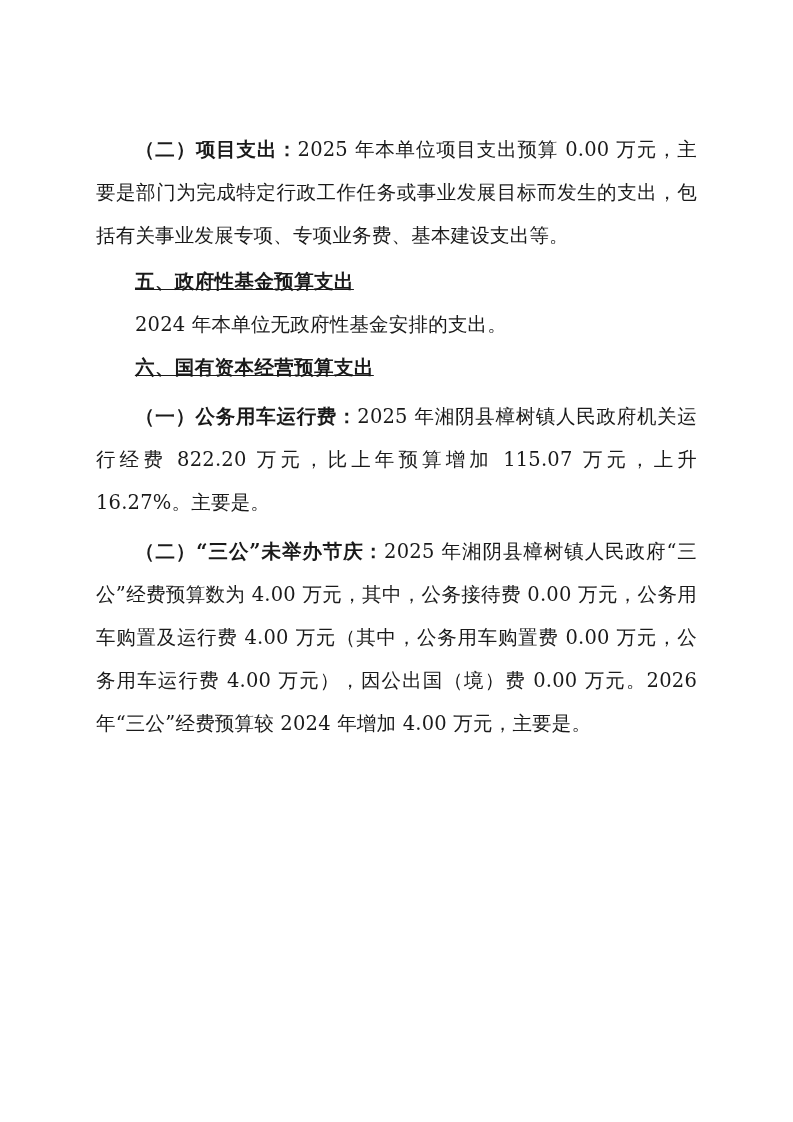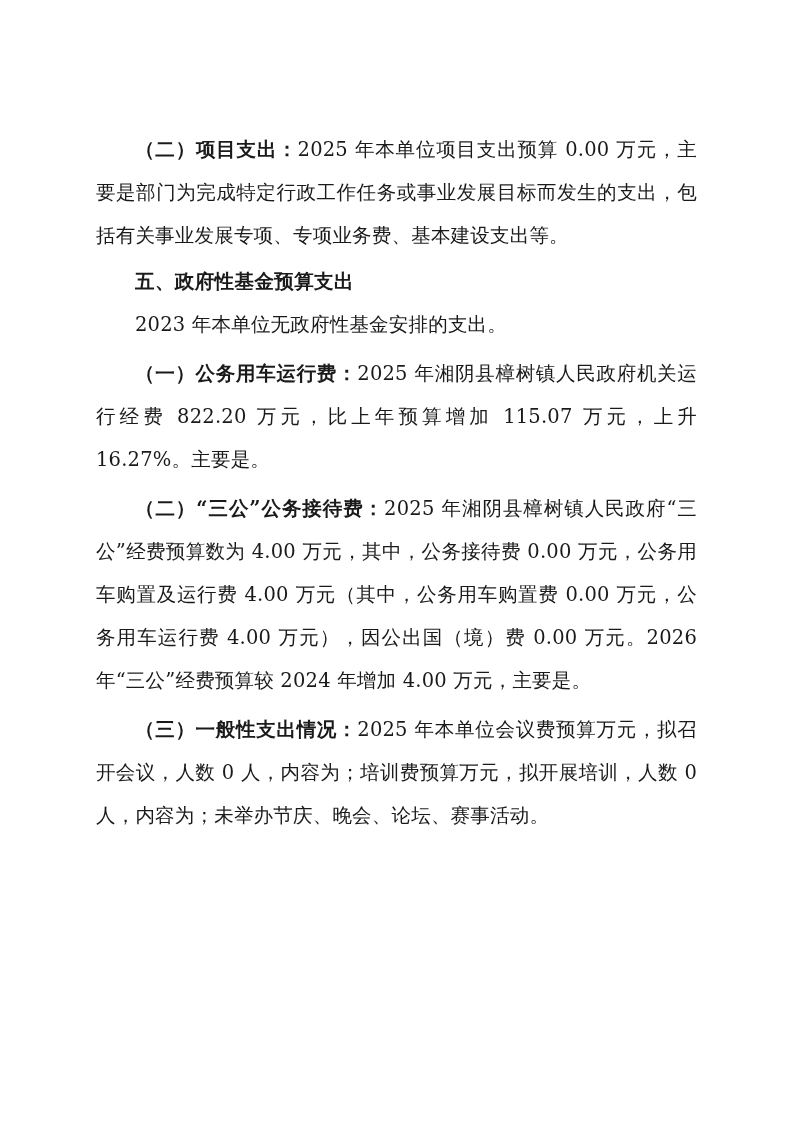--- a/index.html
+++ b/index.html
@@ -32,20 +32,21 @@
     text-justify: inter-ideograph;
   }
   .para {
     text-indent: 2em;
     letter-spacing: 0.2px;
   }
   .heading {
     text-indent: 2em;
     font-weight: bold;
     letter-spacing: 0.4px;
+    text-decoration: underline;
   }
   .lead {
     font-weight: bold;
   }
   .sub {
     text-indent: 2em;
     letter-spacing: 0.2px;
   }
   .spacer-sm { height: 3px; }
   .spacer-md { height: 6px; }
@@ -55,31 +56,31 @@
 
 <div class="page">
   <div class="doc-body">
 
     <p class="para"><span class="lead">（二）项目支出：</span><span>2025 年本单位项目支出预算 0.00 万元，主要是部门为完成特定行政工作任务或事业发展目标而发生的支出，包括有关事业发展专项、专项业务费、基本建设支出等。</span></p>
 
     <div class="spacer-sm"></div>
 
     <p class="heading">五、政府性基金预算支出</p>
 
-    <p class="sub">2023 年本单位无政府性基金安排的支出。</p>
+    <p class="sub">2024 年本单位无政府性基金安排的支出。</p>
 
+    <p class="heading">六、国有资本经营预算支出</p>
 
 
 
     <div class="spacer-md"></div>
 
     <p class="para"><span class="lead">（一）公务用车运行费：</span><span>2025 年湘阴县樟树镇人民政府机关运行经费 822.20 万元，比上年预算增加 115.07 万元，上升 16.27%。主要是。</span></p>
 
     <div class="spacer-md"></div>
 
-    <p class="para"><span class="lead">（二）“三公”公务接待费：</span><span>2025 年湘阴县樟树镇人民政府“三公”经费预算数为 4.00 万元，其中，公务接待费 0.00 万元，公务用车购置及运行费 4.00 万元（其中，公务用车购置费 0.00 万元，公务用车运行费 4.00 万元），因公出国（境）费 0.00 万元。2026 年“三公”经费预算较 2024 年增加 4.00 万元，主要是。</span></p>
+    <p class="para"><span class="lead">（二）“三公”未举办节庆：</span><span>2025 年湘阴县樟树镇人民政府“三公”经费预算数为 4.00 万元，其中，公务接待费 0.00 万元，公务用车购置及运行费 4.00 万元（其中，公务用车购置费 0.00 万元，公务用车运行费 4.00 万元），因公出国（境）费 0.00 万元。2026 年“三公”经费预算较 2024 年增加 4.00 万元，主要是。</span></p>
 
     <div class="spacer-md"></div>
 
-    <p class="para"><span class="lead">（三）一般性支出情况：</span><span>2025 年本单位会议费预算万元，拟召开会议，人数 0 人，内容为；培训费预算万元，拟开展培训，人数 0 人，内容为；未举办节庆、晚会、论坛、赛事活动。</span></p>
 
   </div>
 </div>
 
 </body></html>

